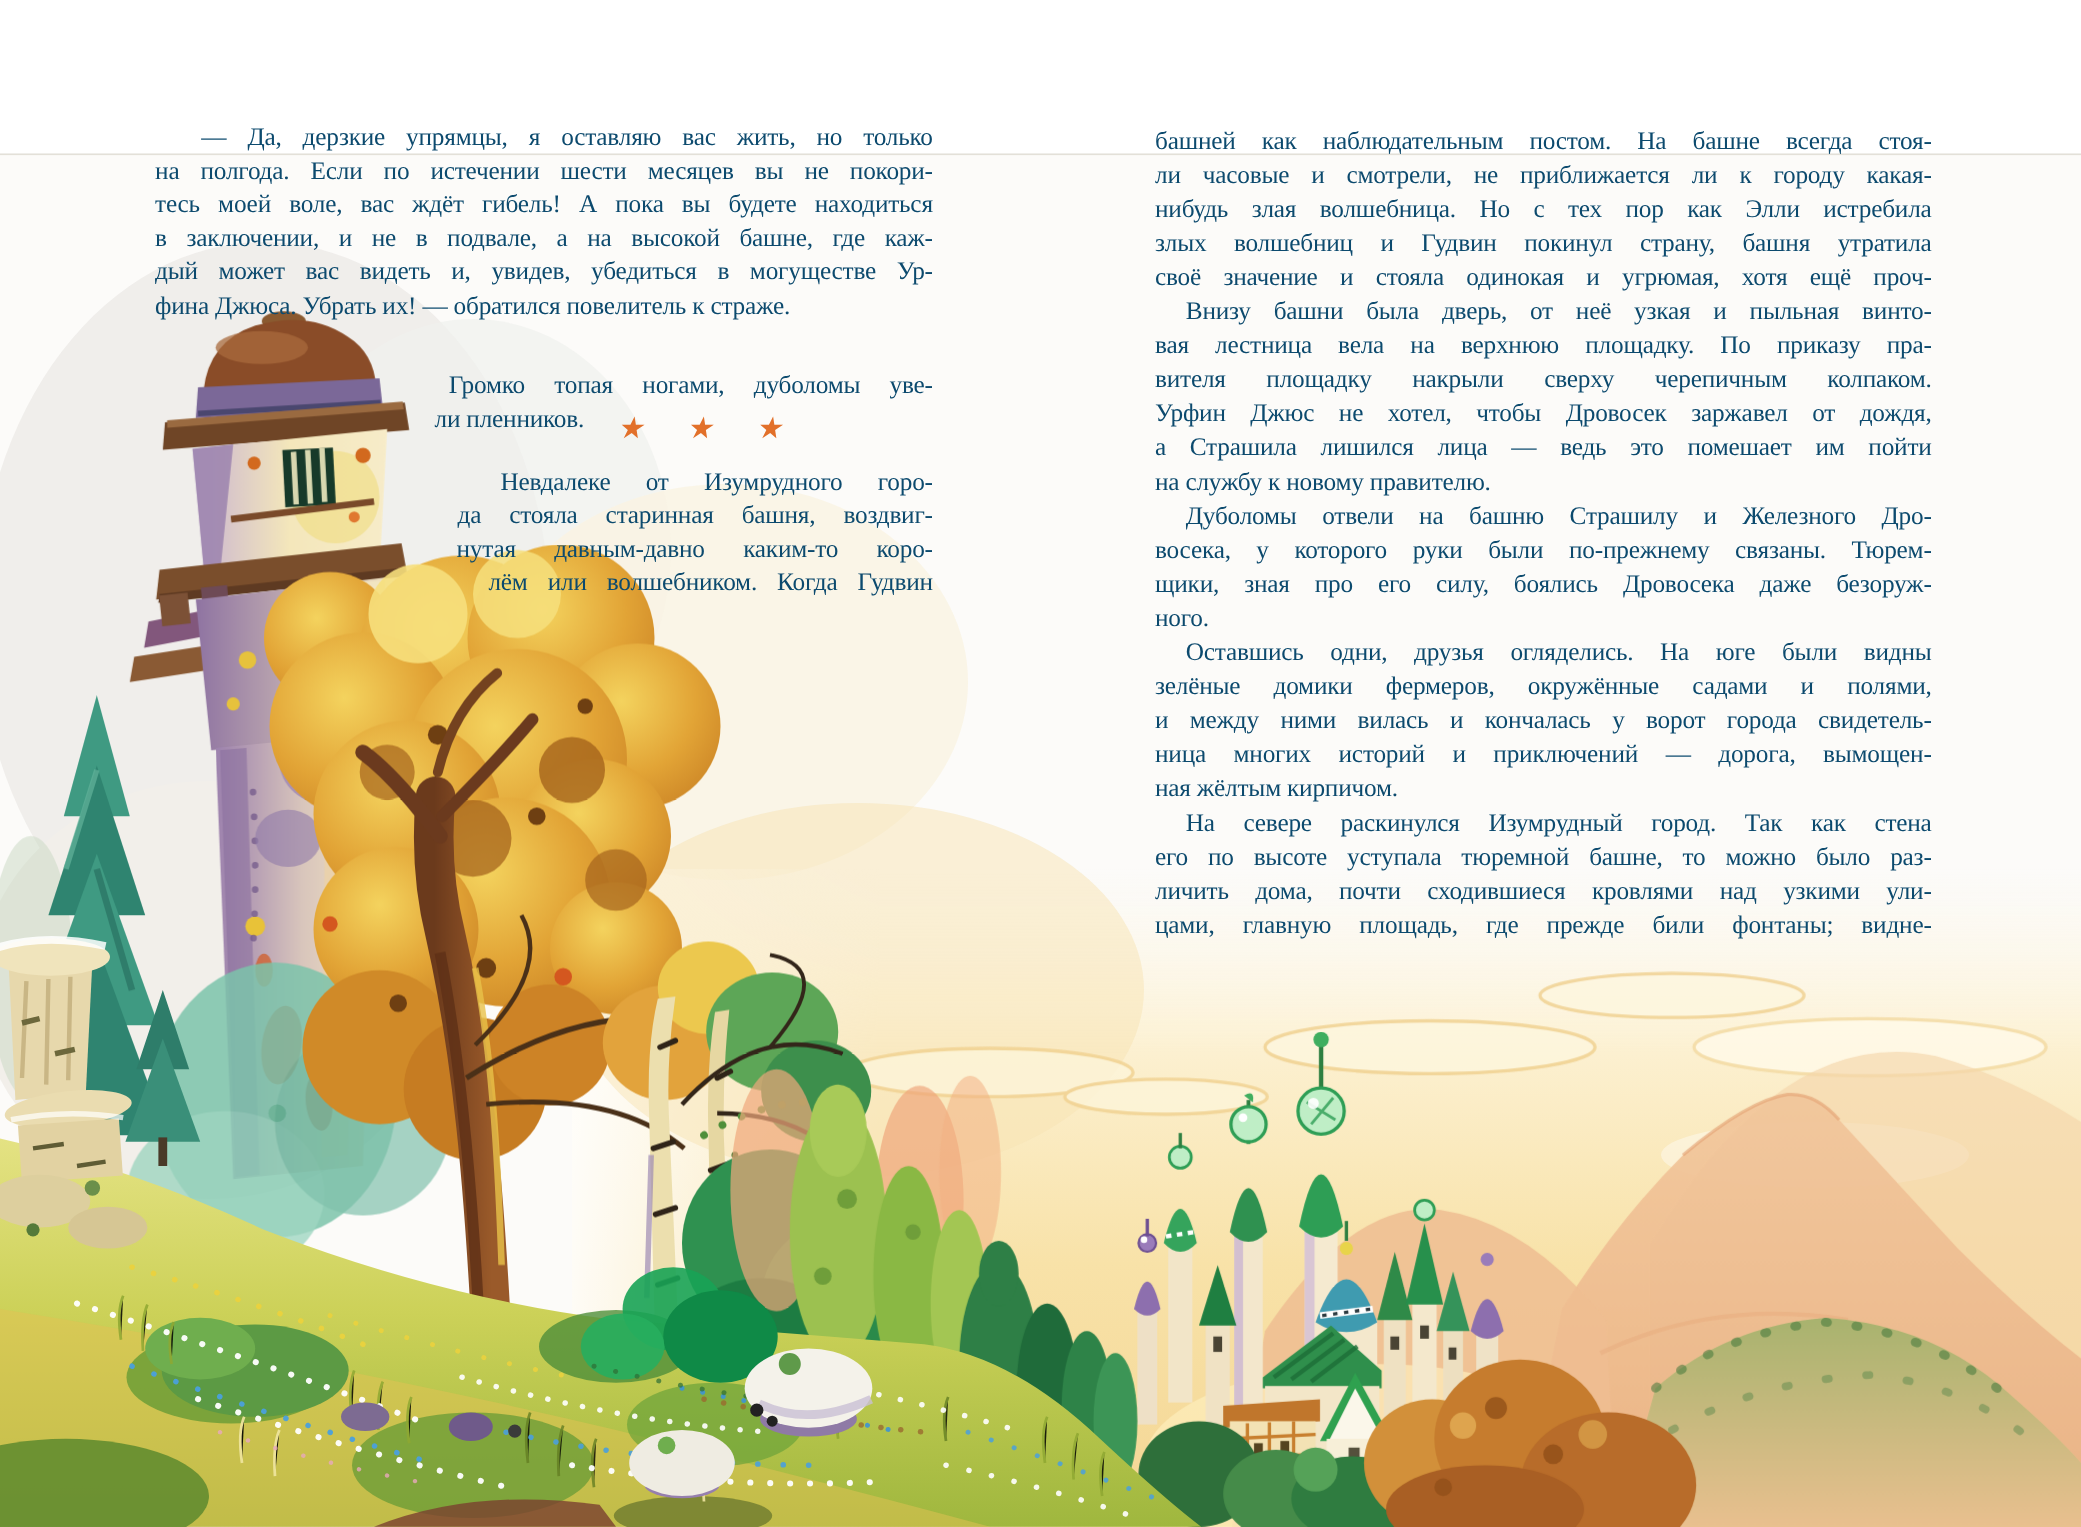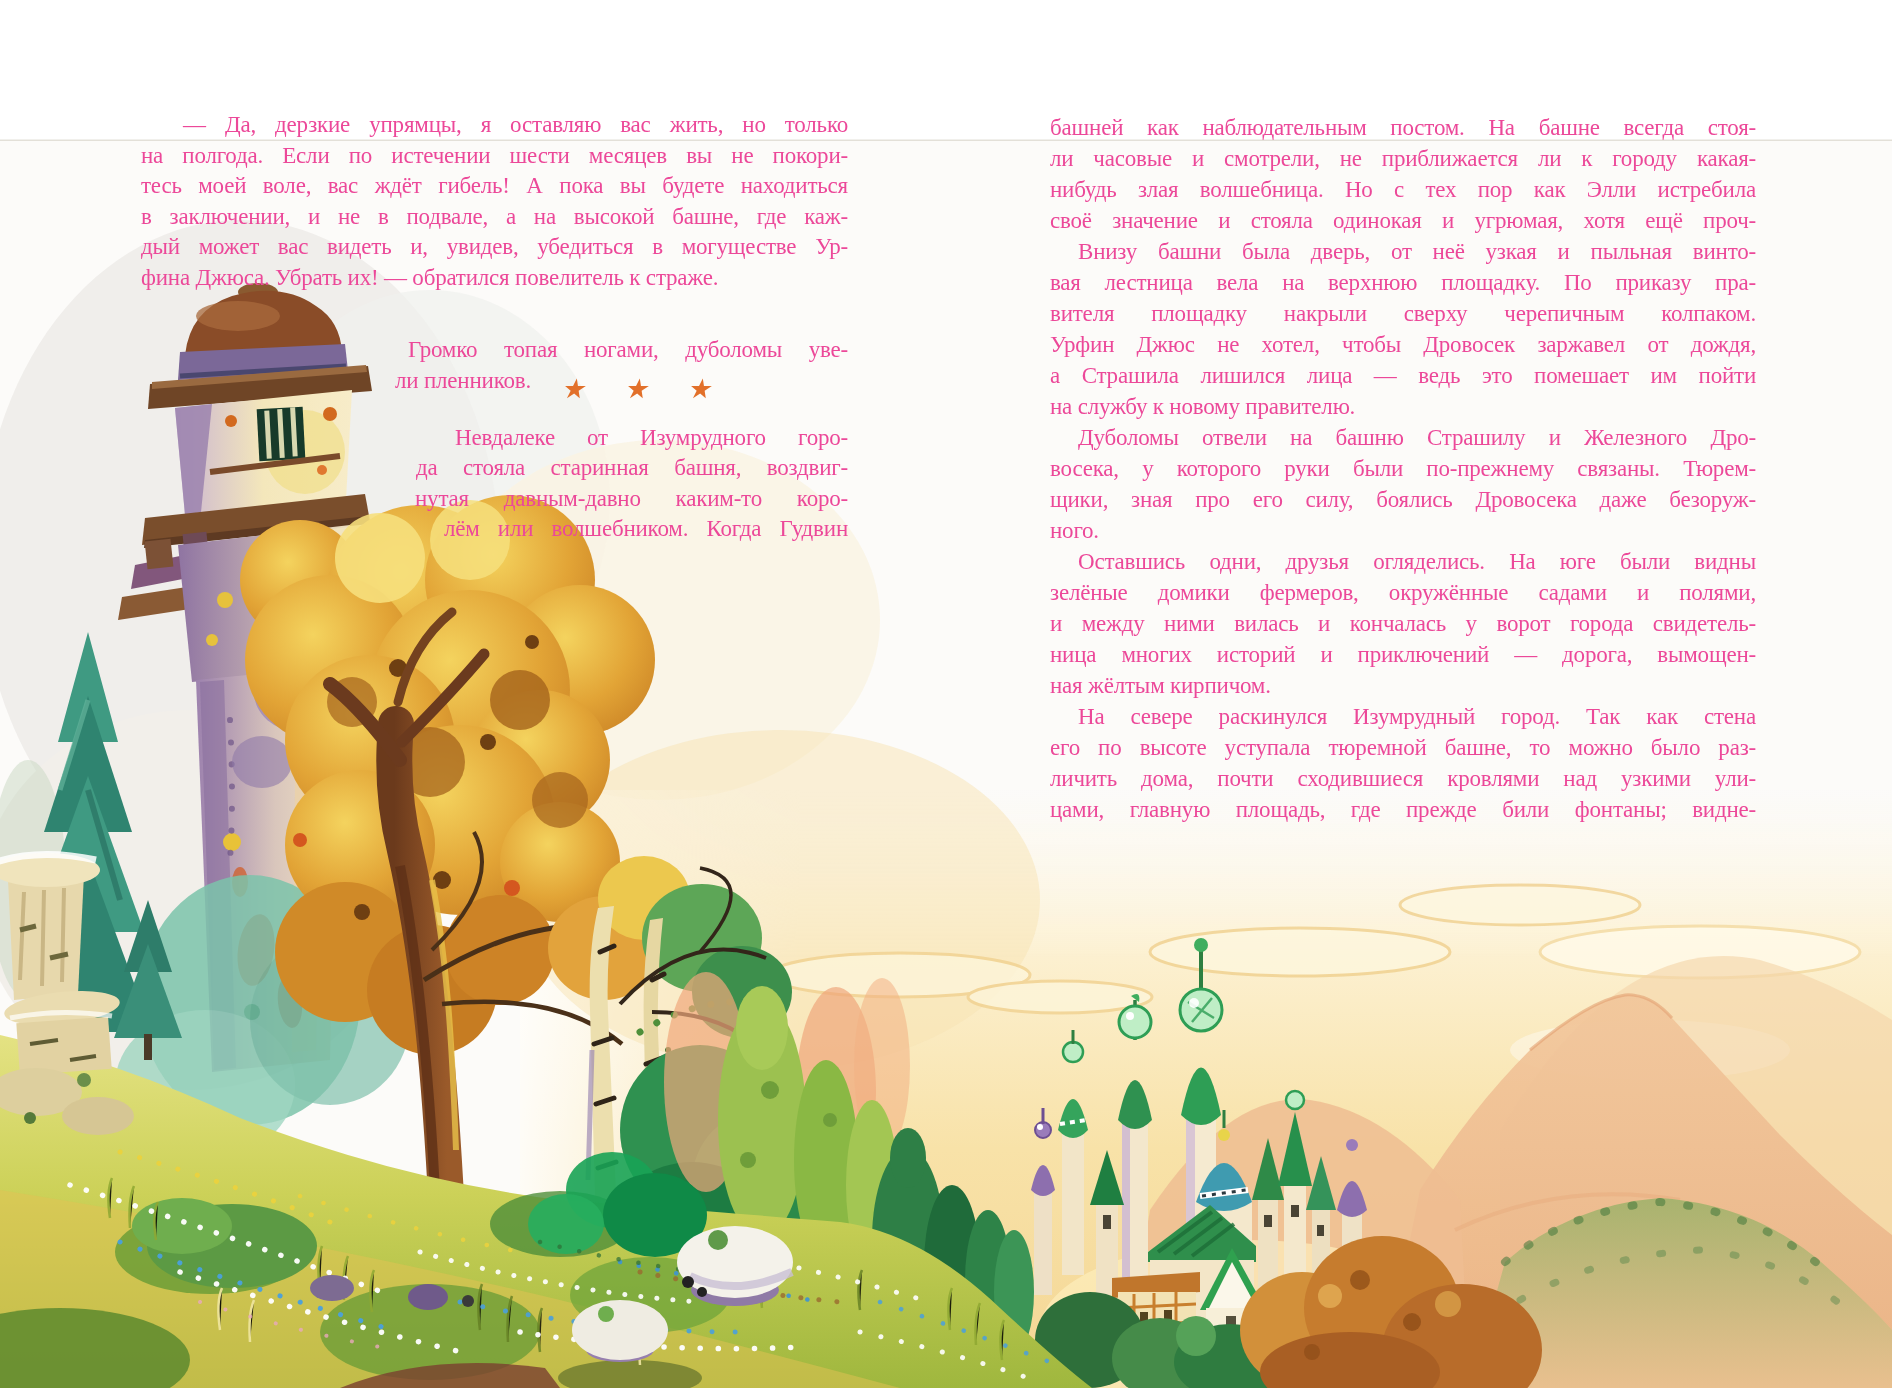--- a/index.html
+++ b/index.html
@@ -5,21 +5,21 @@
   html,body{margin:0;padding:0;}
   body{width:1892px;height:1388px;position:relative;background:#ffffff;
        font-family:"Liberation Serif", serif;}
   .spread{position:absolute;inset:0;overflow:hidden;}
   .art{position:absolute;left:0;top:0;width:1892px;height:1388px;}
   .textlayer{position:absolute;inset:0;}
   .col{position:absolute;}
   .col.left{left:141px;top:110px;width:707px;}
   .col.right{left:1050px;top:112px;width:706px;}
   .ln{height:30.5px;line-height:30.5px;font-size:23px;letter-spacing:-0.2px;
-      color:#ec4899;white-space:normal;}
+      color:#0c4a6e;white-space:normal;}
   .col.right .ln{height:31px;line-height:31px;}
   .jl{text-align:justify;text-align-last:justify;}
   .nj{text-align:left;}
   .ind{padding-left:28px;}
   .ind1{padding-left:42px;}
   .wl{position:absolute;}
   .stars{position:absolute;left:480px;top:372px;width:300px;height:34px;
          text-align:center;font-size:27px;line-height:34px;color:#e2702a;
          letter-spacing:16px;padding-left:16px;transform:skewX(-10deg);}
 </style>
@@ -527,20 +527,21 @@
 
   <div class="wl ln jl" style="left:455px;top:423px;width:393px;">Невдалеке от Изумрудного горо-</div>
   <div class="wl ln jl" style="left:416px;top:453px;width:432px;">да стояла старинная башня, воздвиг-</div>
   <div class="wl ln jl" style="left:415px;top:484px;width:433px;">нутая давным-давно каким-то коро-</div>
   <div class="wl ln jl" style="left:444px;top:514px;width:404px;">лём или волшебником. Когда Гудвин</div>
 
   <div class="col right">
     <div class="ln jl">башней как наблюдательным постом. На башне всегда стоя-</div>
     <div class="ln jl">ли часовые и смотрели, не приближается ли к городу какая-</div>
     <div class="ln jl">нибудь злая волшебница. Но с тех пор как Элли истребила</div>
+    <div class="ln jl">злых волшебниц и Гудвин покинул страну, башня утратила</div>
     <div class="ln jl">своё значение и стояла одинокая и угрюмая, хотя ещё проч-</div>
 
     <div class="ln jl ind">Внизу башни была дверь, от неё узкая и пыльная винто-</div>
     <div class="ln jl">вая лестница вела на верхнюю площадку. По приказу пра-</div>
     <div class="ln jl">вителя площадку накрыли сверху черепичным колпаком.</div>
     <div class="ln jl">Урфин Джюс не хотел, чтобы Дровосек заржавел от дождя,</div>
     <div class="ln jl">а Страшила лишился лица — ведь это помешает им пойти</div>
     <div class="ln nj">на службу к новому правителю.</div>
 
     <div class="ln jl ind">Дуболомы отвели на башню Страшилу и Железного Дро-</div>

